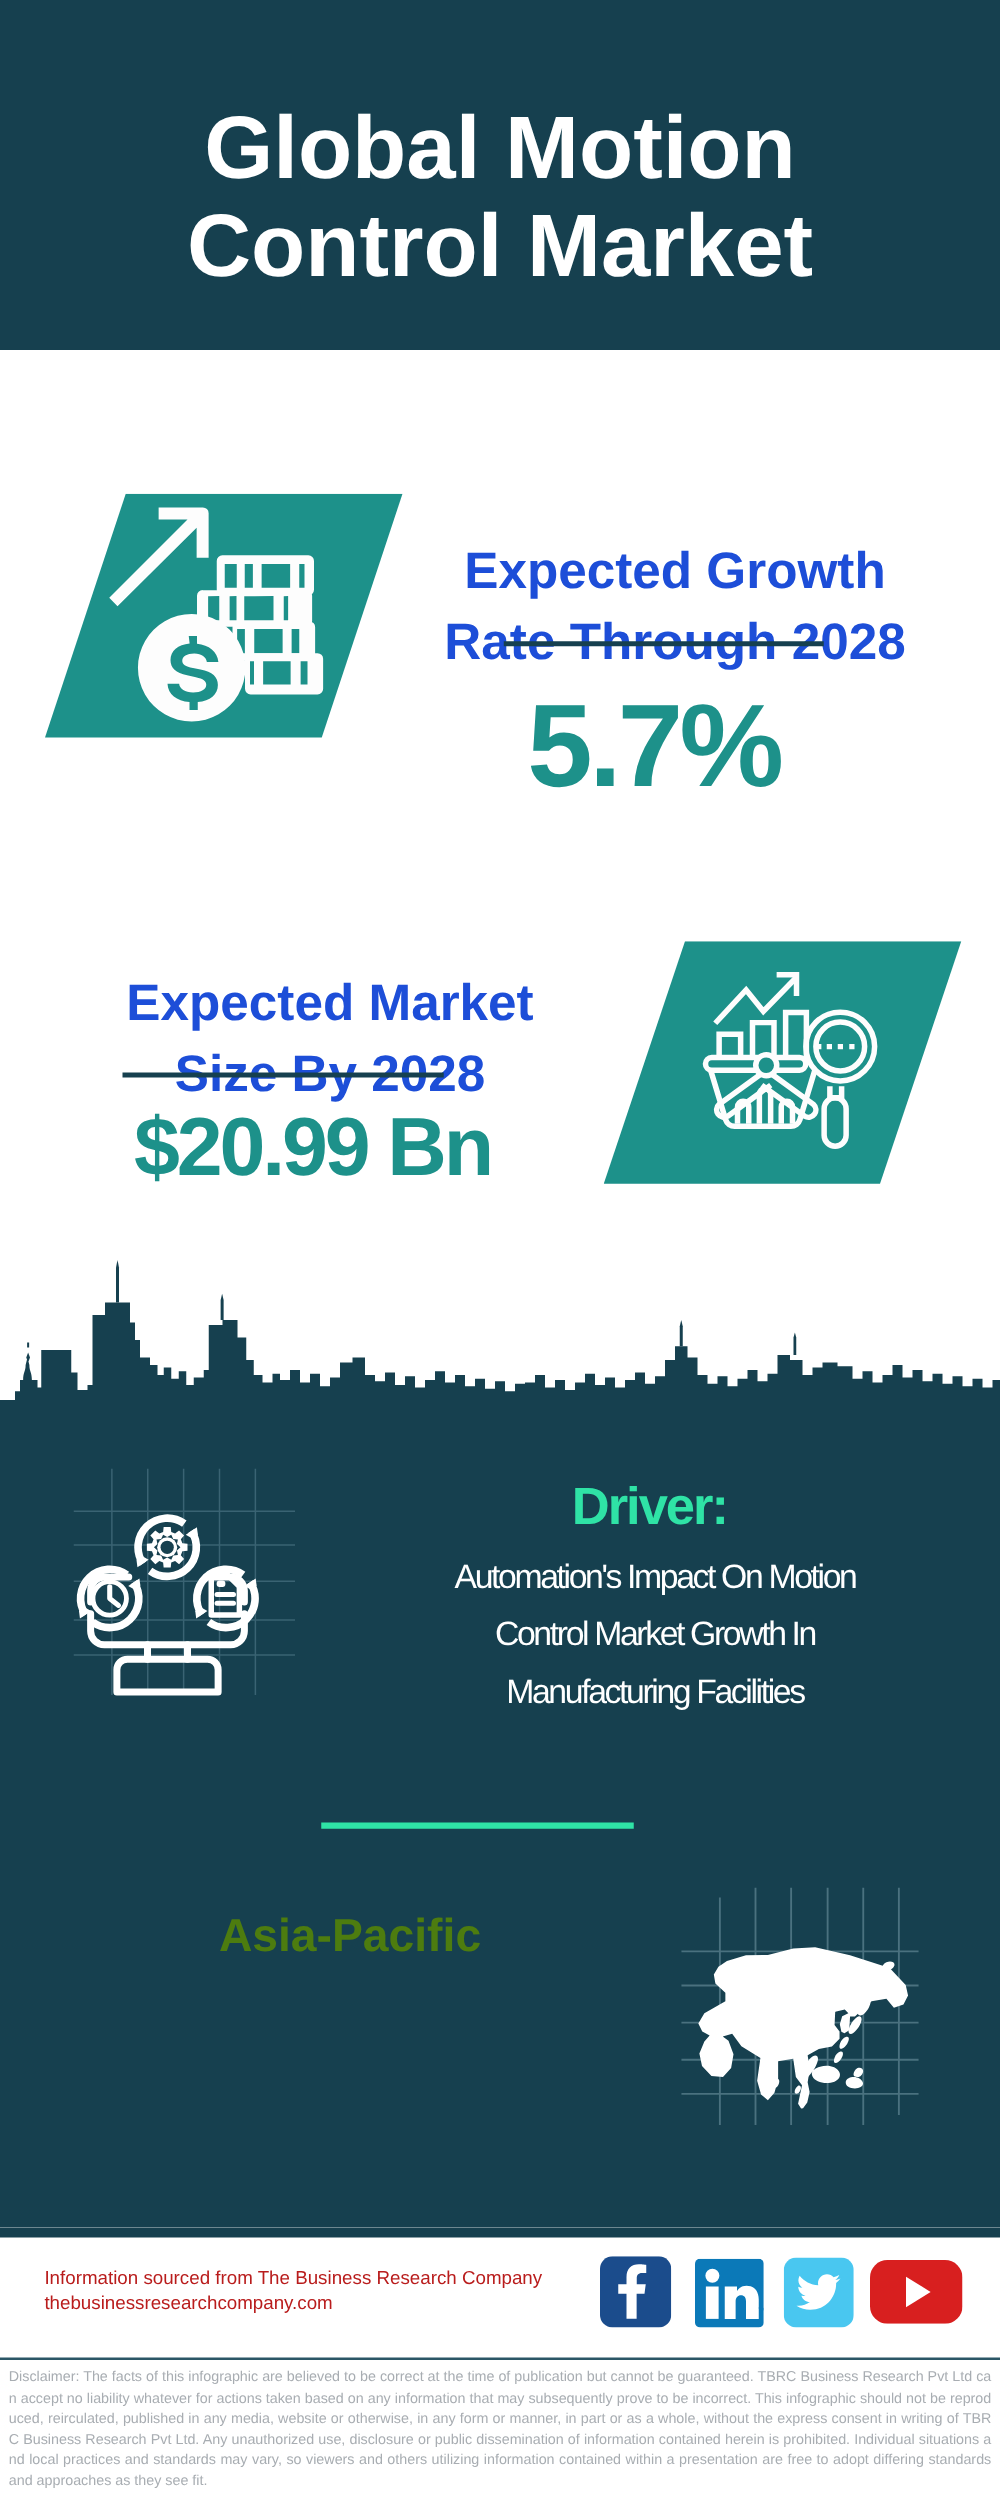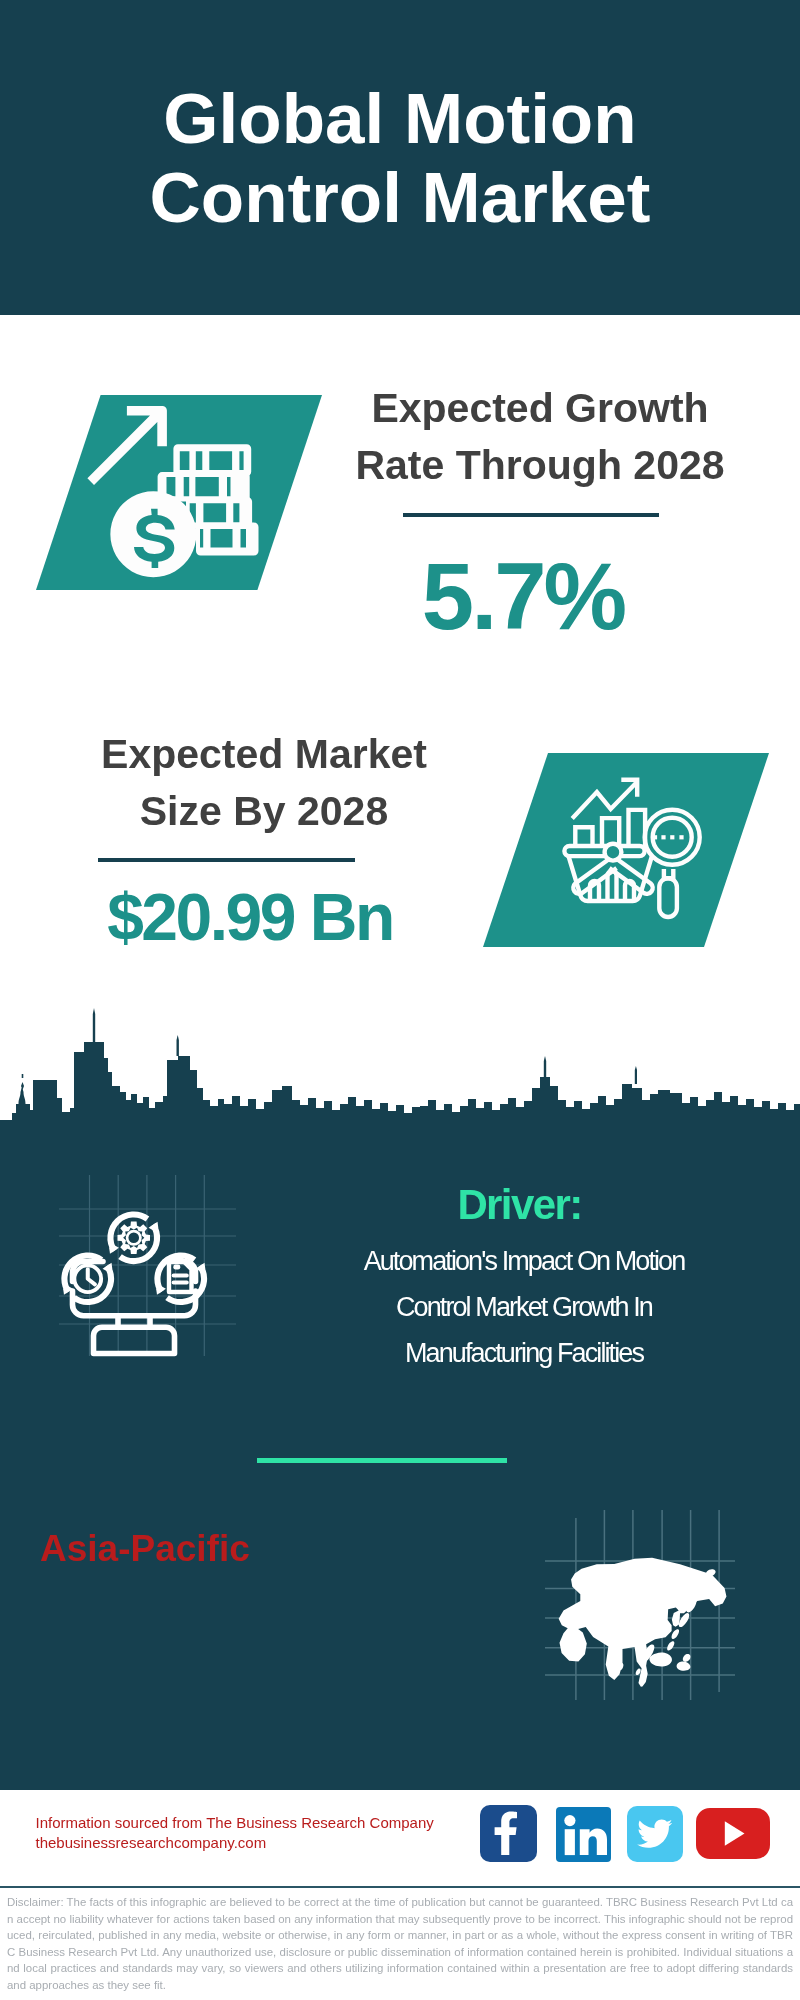--- a/index.html
+++ b/index.html
@@ -1,25 +1,25 @@
 <!DOCTYPE html>
 <html><head>
 <meta charset="utf-8">
 <style>
   html,body{margin:0;padding:0;}
   body{width:800px;height:2000px;background:#ffffff;font-family:"Liberation Sans",sans-serif;overflow:hidden;}
   .page{position:relative;width:800px;height:2000px;background:#fff;}
 
   
-  .header{position:absolute;left:0;top:0;width:800px;height:315px;background:#16404f;}
+  .header{position:absolute;left:0;top:0;width:800px;height:280px;background:#16404f;}
   .header h1{margin:0;position:absolute;left:0;top:79px;width:800px;text-align:center;color:#fff;
              font-size:71px;line-height:79px;font-weight:bold;}
 
   
-  .stat-label{color:#404040;font-size:41px;line-height:57px;font-weight:bold;text-align:center;}
+  .stat-label{color:#1d4ed8;font-size:41px;line-height:57px;font-weight:bold;text-align:center;margin-top:48px;}
   .rule{height:4px;background:#16404f;}
   .stat-value{color:#1d918a;font-size:94px;line-height:94px;letter-spacing:-3px;font-weight:bold;text-align:center;}
 
   
   #growth-label{position:absolute;left:320px;top:380px;width:440px;}
   #growth-rule{position:absolute;left:403px;top:513px;width:256px;}
   #growth-value{position:absolute;left:303px;top:550px;width:440px;}
   #growth-icon-wrap{position:absolute;left:36px;top:395px;width:286px;height:195px;}
 
   #size-label{position:absolute;left:44px;top:726px;width:440px;}
@@ -31,22 +31,22 @@
   .darkwrap{position:absolute;left:0;top:1000px;width:800px;height:782px;}
   .skyline{position:absolute;left:0;top:0;width:800px;height:160px;}
   .darkbody{position:absolute;left:0;top:150px;width:800px;height:632px;background:#16404f;}
 
   .driver-title{position:absolute;left:259.5px;top:1183.5px;width:520px;color:#2fe3a6;font-size:42px;line-height:42px;font-weight:bold;text-align:center;letter-spacing:-1.6px;}
   .driver-text{position:absolute;left:259px;top:1238px;width:530px;color:#fff;font-size:27px;line-height:46px;font-weight:normal;text-align:center;letter-spacing:-1.9px;}
   #driver-icon{position:absolute;left:55px;top:1169px;width:188px;height:192px;}
 
   .divider{position:absolute;left:257px;top:1458px;width:250px;height:5px;background:#2fe3a6;}
 
-  .region-title{position:absolute;left:40px;top:1525px;width:480px;color:#b91c1c;
-                font-size:37px;line-height:48px;font-weight:bold;}
+  .region-title{position:absolute;left:40px;top:1525px;width:480px;color:#4d7c0f;
+                font-size:37px;line-height:48px;font-weight:bold;text-align:center;}
   .region-text{position:absolute;left:40px;top:1573px;width:480px;color:#fff;
                font-size:37px;line-height:48px;text-align:center;}
   #map-icon{position:absolute;left:545px;top:1510px;width:190px;height:190px;}
 
   
   .footer{position:absolute;left:0;top:1782px;width:800px;height:218px;background:#fff;}
   .footer-top{position:absolute;left:0;top:0;width:800px;height:8px;background:#16404f;}
   .src-text{position:absolute;left:35.5px;top:31px;width:470px;color:#b91c1c;font-size:15px;line-height:20px;}
   .social{position:absolute;top:28px;width:64px;height:64px;border-radius:12px;}
 

